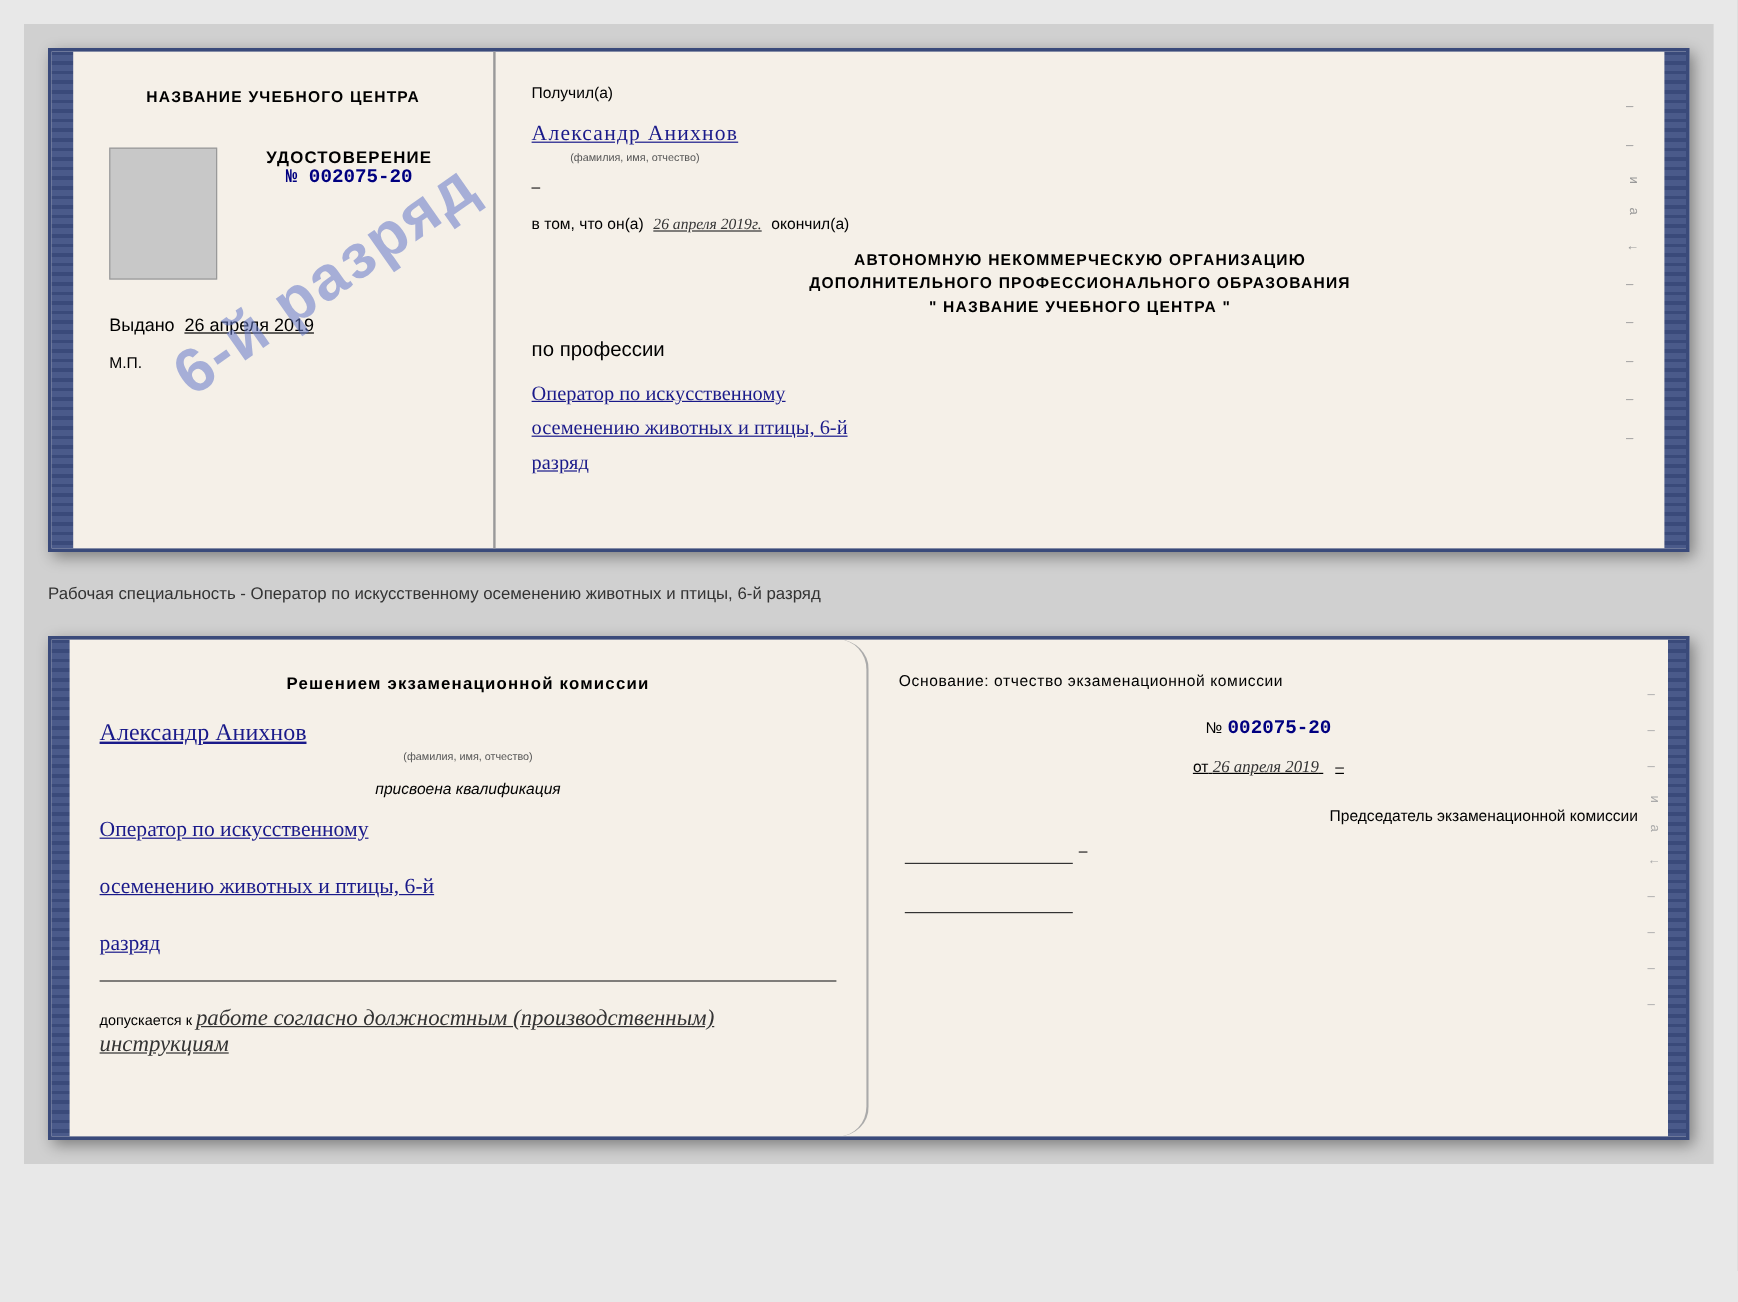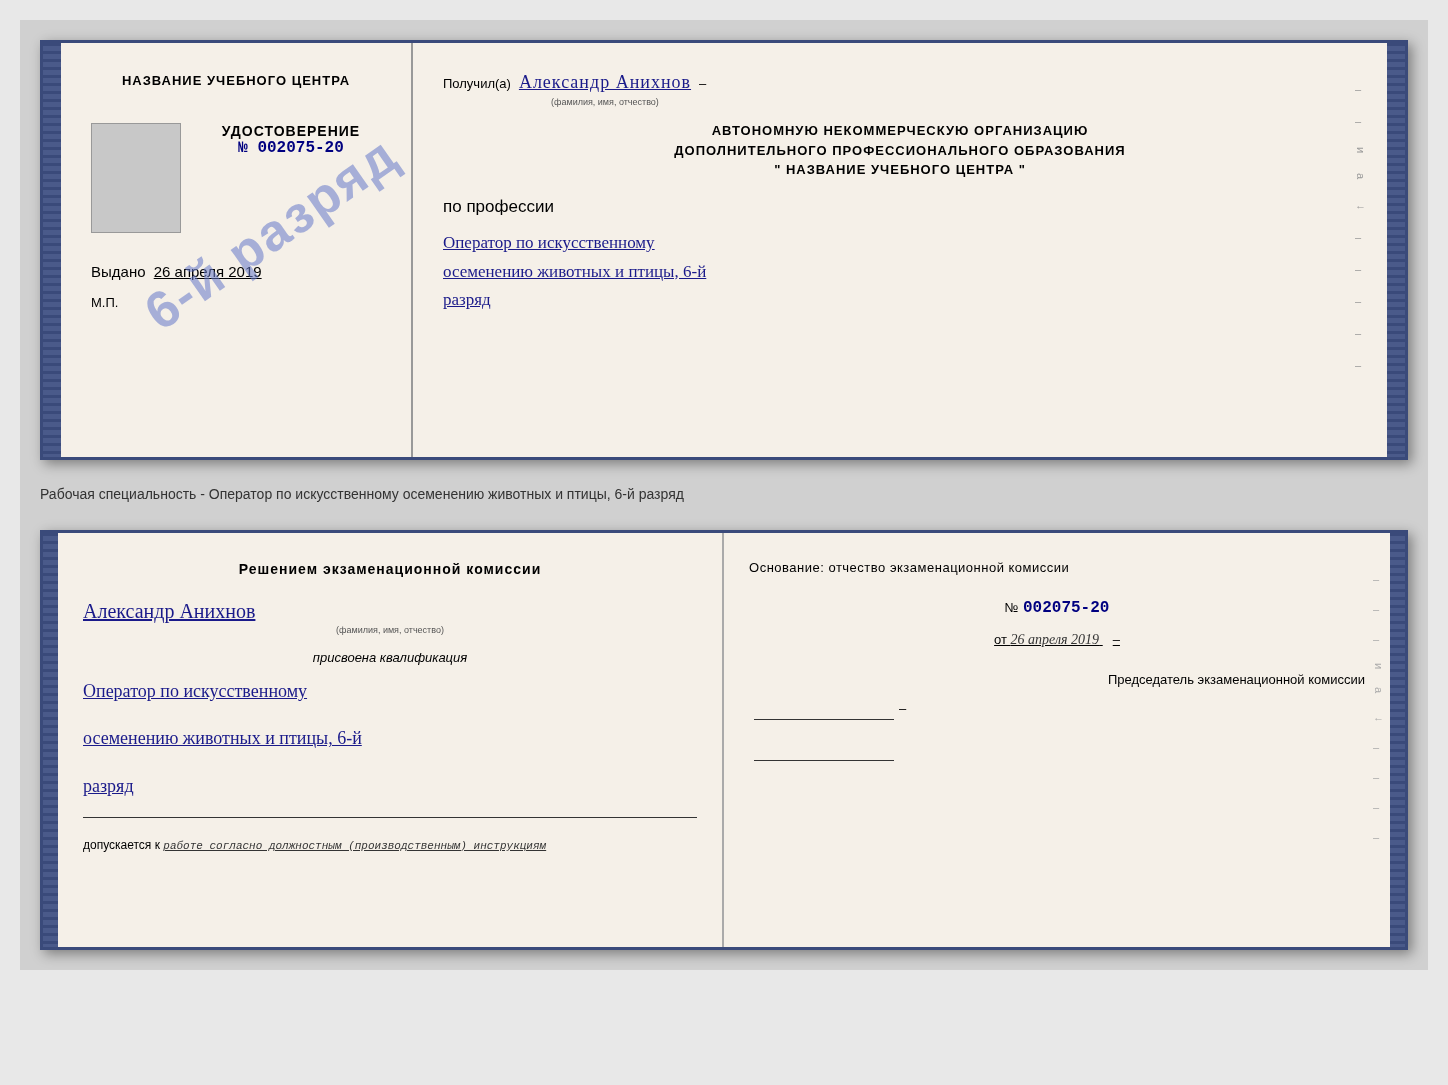--- a/index.html
+++ b/index.html
@@ -147,20 +147,21 @@
       letter-spacing: 2px;
     }
 
     
     .right-row {
       display: flex;
       align-items: baseline;
       gap: 8px;
       font-size: 13px;
       line-height: 1.6;
+      flex-direction: column;
     }
 
     .right-label {
       font-size: 13px;
       white-space: nowrap;
     }
 
     .handwritten-name {
       font-family: 'Segoe Script', 'Comic Sans MS', cursive;
       font-size: 18px;
@@ -235,20 +236,21 @@
       border: 3px solid #3a4a7a;
       box-shadow: 4px 4px 12px rgba(0,0,0,0.4);
       min-height: 420px;
     }
 
     .qual-left {
       width: 50%;
       padding: 25px 25px 20px 25px;
       border-right: 2px solid #aaa;
       position: relative;
+      border-radius: 25px;
     }
 
     .qual-right {
       width: 50%;
       padding: 25px 25px 20px 25px;
       position: relative;
     }
 
     .qual-spine-left {
       width: 15px;
@@ -318,22 +320,22 @@
     }
 
     .qual-dopuskaetsya {
       font-size: 12px;
       margin-top: 20px;
     }
 
     .qual-work-italic {
       font-style: italic;
       text-decoration: underline;
-      font-family: Liberation Mono, monospace;
-      font-size: 11px;
+      font-family: Liberation Serif, serif;
+      font-size: 19px;
       color: #333;
     }
 
     .qual-right-title {
       font-size: 13px;
       letter-spacing: 0.5px;
       line-height: 1.6;
       margin-bottom: 20px;
     }
 
@@ -429,20 +431,25 @@
 
       <div class="right-row">
         <span class="right-label">Получил(а)</span>
         <span style="display:inline-block;">
           <span class="handwritten-name">Александр Анихнов</span>
           <span class="small-sub">(фамилия, имя, отчество)</span>
         </span>
         <span style="font-size:13px;">–</span>
       </div>
 
+      <div class="right-row-date">
+        <span class="right-label">в том, что он(а)</span>
+        <span class="date-handwritten">26 апреля 2019г.</span>
+        <span class="right-label">окончил(а)</span>
+      </div>
 
       <div>
         <div class="block-title-center">АВТОНОМНУЮ НЕКОММЕРЧЕСКУЮ ОРГАНИЗАЦИЮ</div>
         <div class="block-title-center">ДОПОЛНИТЕЛЬНОГО ПРОФЕССИОНАЛЬНОГО ОБРАЗОВАНИЯ</div>
         <div class="block-title-center">"    НАЗВАНИЕ УЧЕБНОГО ЦЕНТРА    "</div>
       </div>
 
       <div style="font-size:17px; margin-top:5px;">по профессии</div>
 
       <div>

